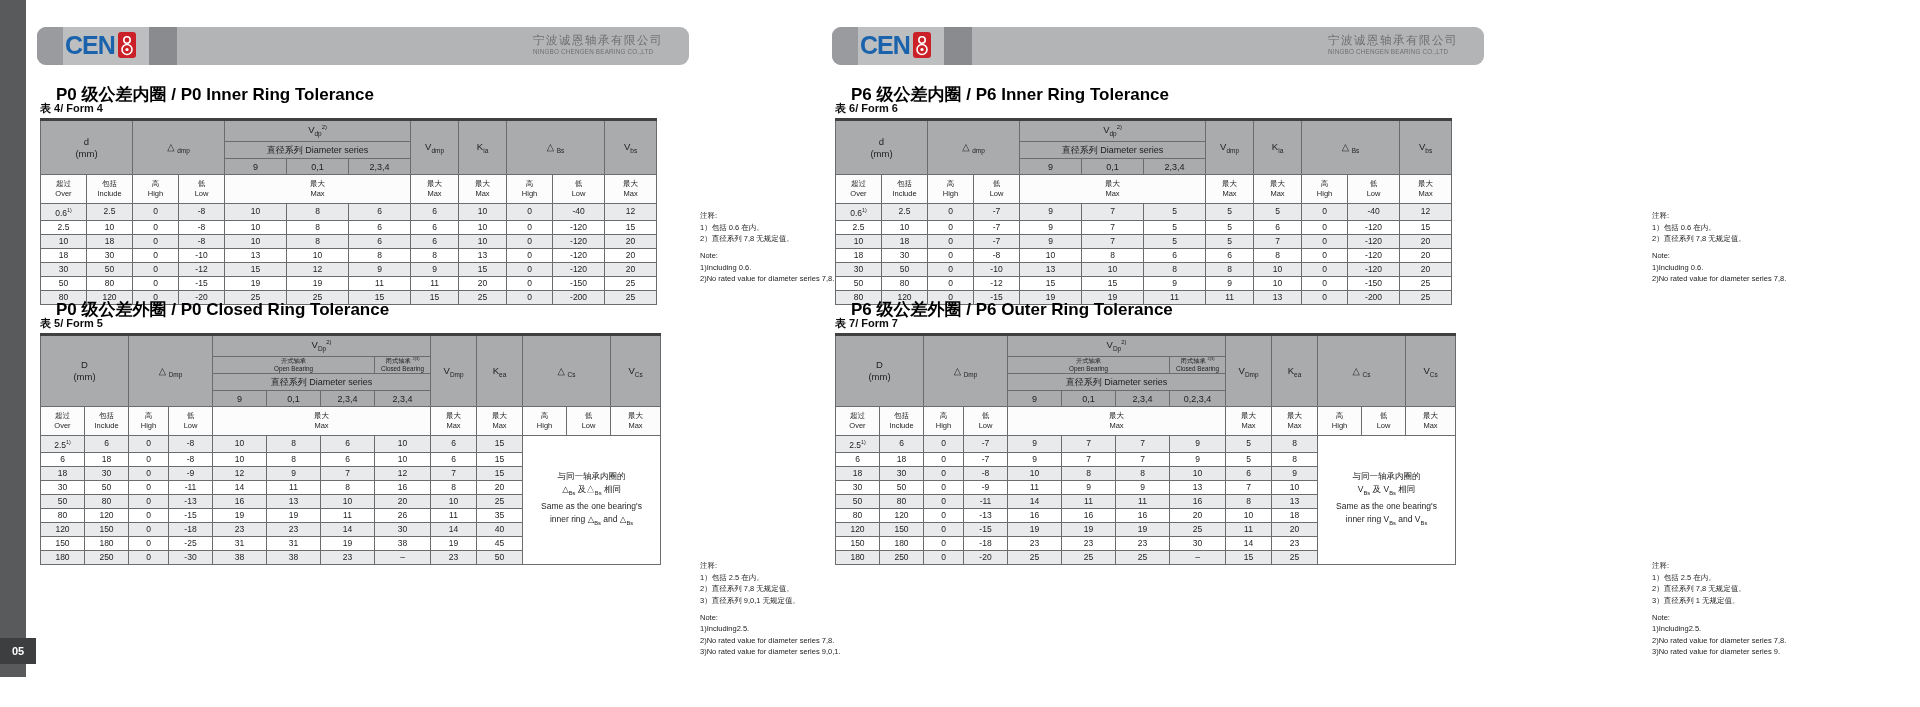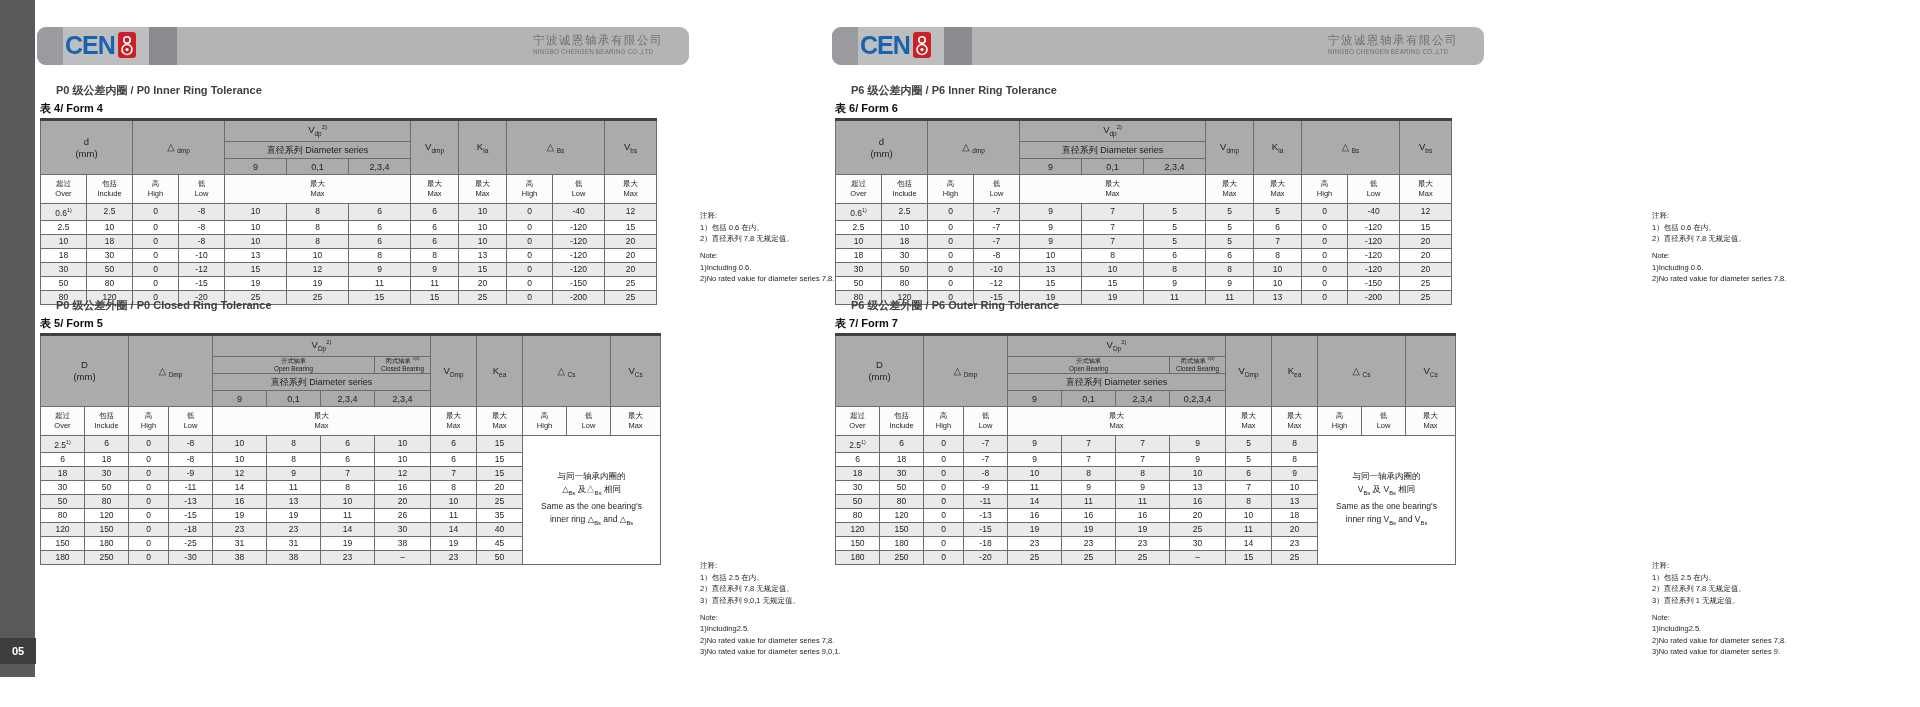--- a/index.html
+++ b/index.html
@@ -1,20 +1,20 @@
 <!DOCTYPE html>
 <html><head>
 <meta charset="utf-8">
 <style>
   html,body{margin:0;padding:0;background:#ffffff;}
   body{width:1920px;height:707px;position:relative;font-family:"Liberation Sans",sans-serif;overflow:hidden;}
   .canvas{position:absolute;inset:0;background:#fff;}
 
   
-  .band{position:absolute;top:0;width:35px;height:677px;background:#595a5c;}
+  .band{position:absolute;top:0;width:26px;height:677px;background:#595a5c;}
   .left-band{left:0;}
   .right-band{left:1884px;}
   .pagenum{position:absolute;bottom:13px;left:0;width:36px;height:26px;background:#3d3e40;
            color:#fff;font-weight:bold;font-size:11px;line-height:26px;text-align:center;}
 
   
   .page{position:absolute;top:0;height:707px;}
   .page-left{left:37px;}
   .page-right{left:832px;}
 
@@ -25,21 +25,21 @@
   .seg.lite{left:26px;width:86px;background:#bdbec0;}
   .seg.dark{left:112px;width:28px;background:#8a8b8e;}
   .logo{position:absolute;left:28px;top:5px;display:flex;align-items:center;gap:3px;}
   .logo .cen{color:#1a63ac;font-weight:bold;font-size:25px;letter-spacing:-1px;line-height:26px;}
   .badge{display:inline-block;width:18px;height:26px;background:#cb2027;border-radius:3px;}
   .company{position:absolute;right:26px;top:6px;color:#6f7072;text-align:left;}
   .company .cn{font-size:11.5px;letter-spacing:1.5px;line-height:14px;}
   .company .en{font-size:6.3px;letter-spacing:.2px;line-height:9px;}
 
   
-  .sec-title{position:absolute;left:3px;font-weight:bold;font-size:11px;color:#404040;white-space:nowrap;padding-left:16px;}
+  .sec-title{position:absolute;left:3px;font-weight:bold;font-size:17px;color:#000000;white-space:nowrap;padding-left:16px;}
   .sec-form{position:absolute;left:3px;font-weight:bold;font-size:11px;color:#0d0d0d;white-space:nowrap;}
   .t1{top:83px;} .f1{top:101px;}
   .t2{top:298px;} .f2{top:316px;}
 
   
   .tbl{position:absolute;left:3px;}
   .tb1{top:118px;} .tb2{top:333px;}
   table.tol{border-collapse:collapse;table-layout:fixed;border:1px solid #4c4d4f;border-top:3px solid #3f4042;
             color:#1c1d1e;text-align:center;}
   table.tol td{border:1px solid #6b6c6e;padding:0;vertical-align:middle;}

